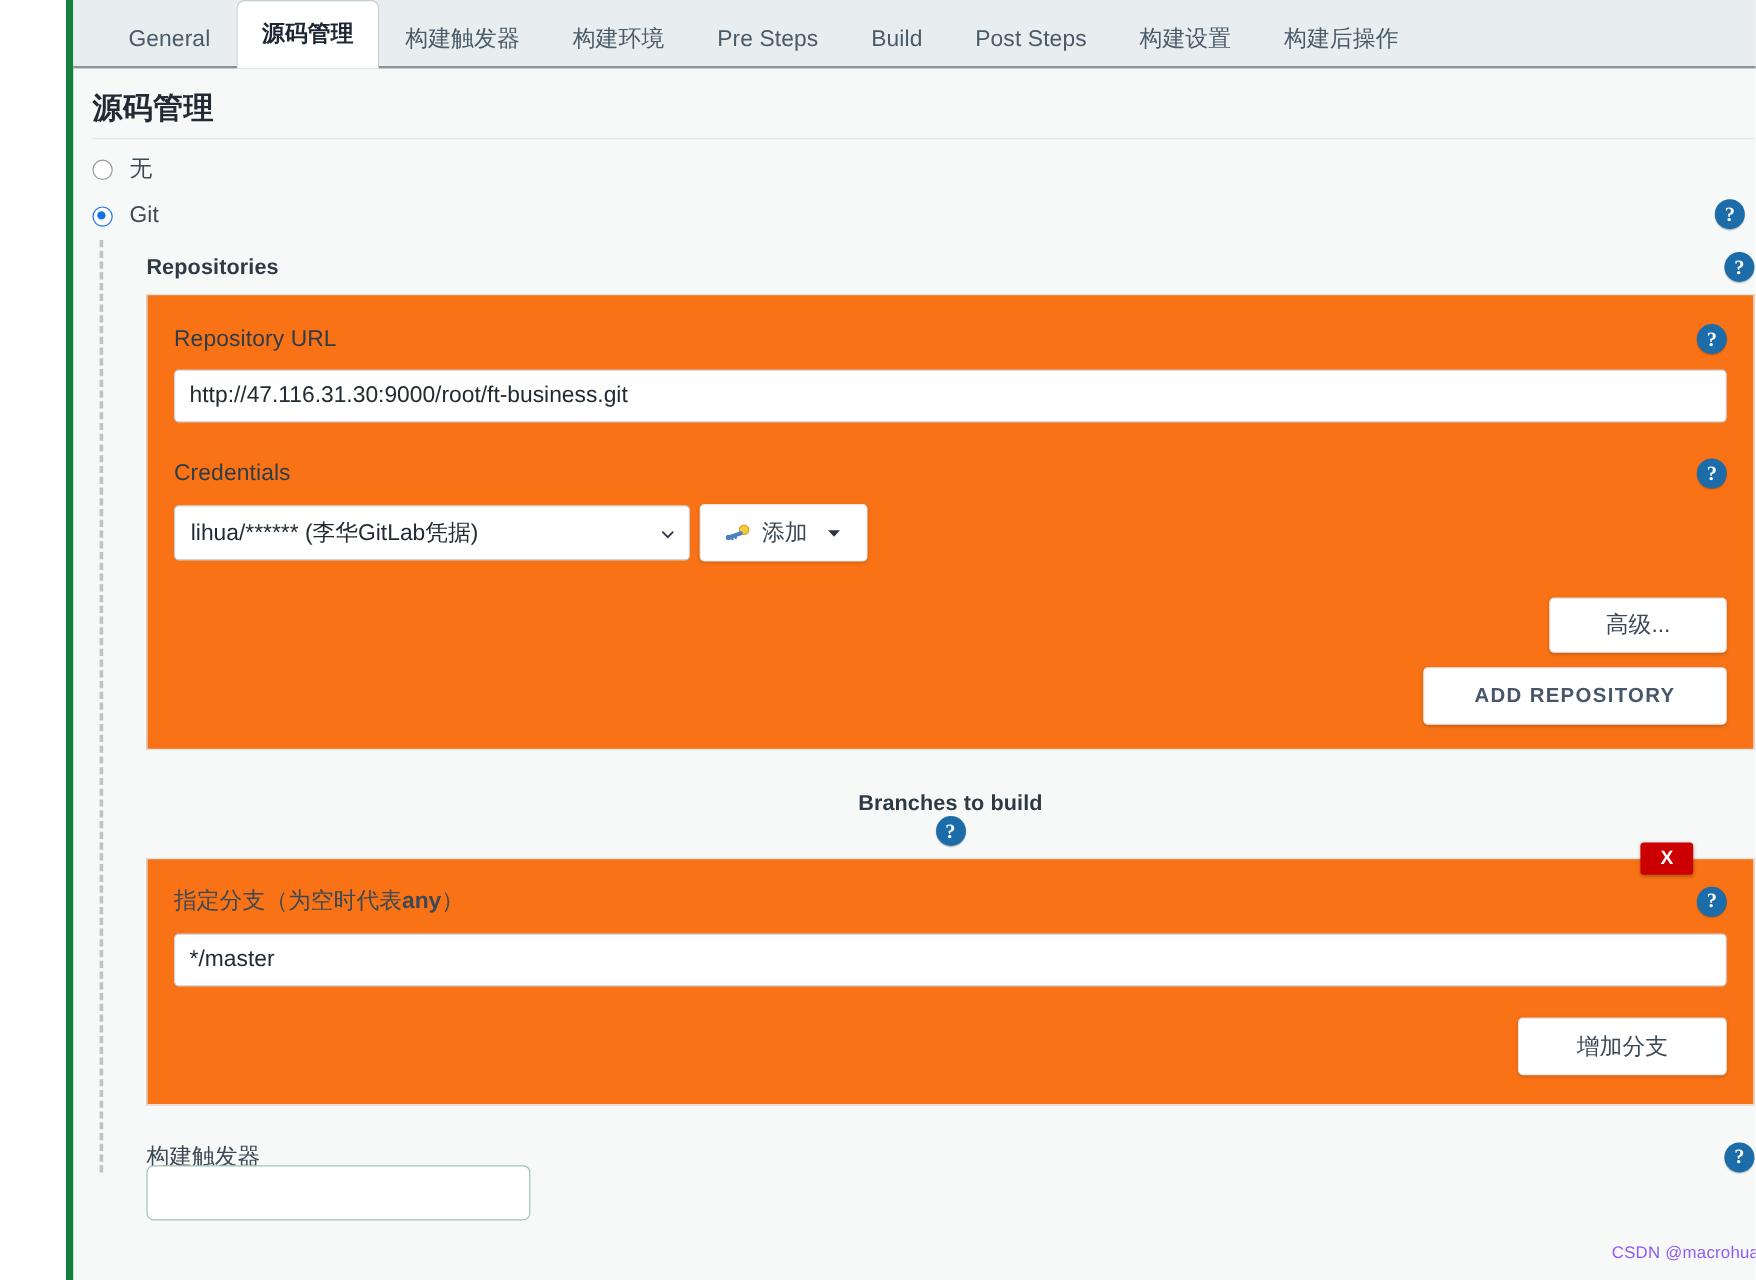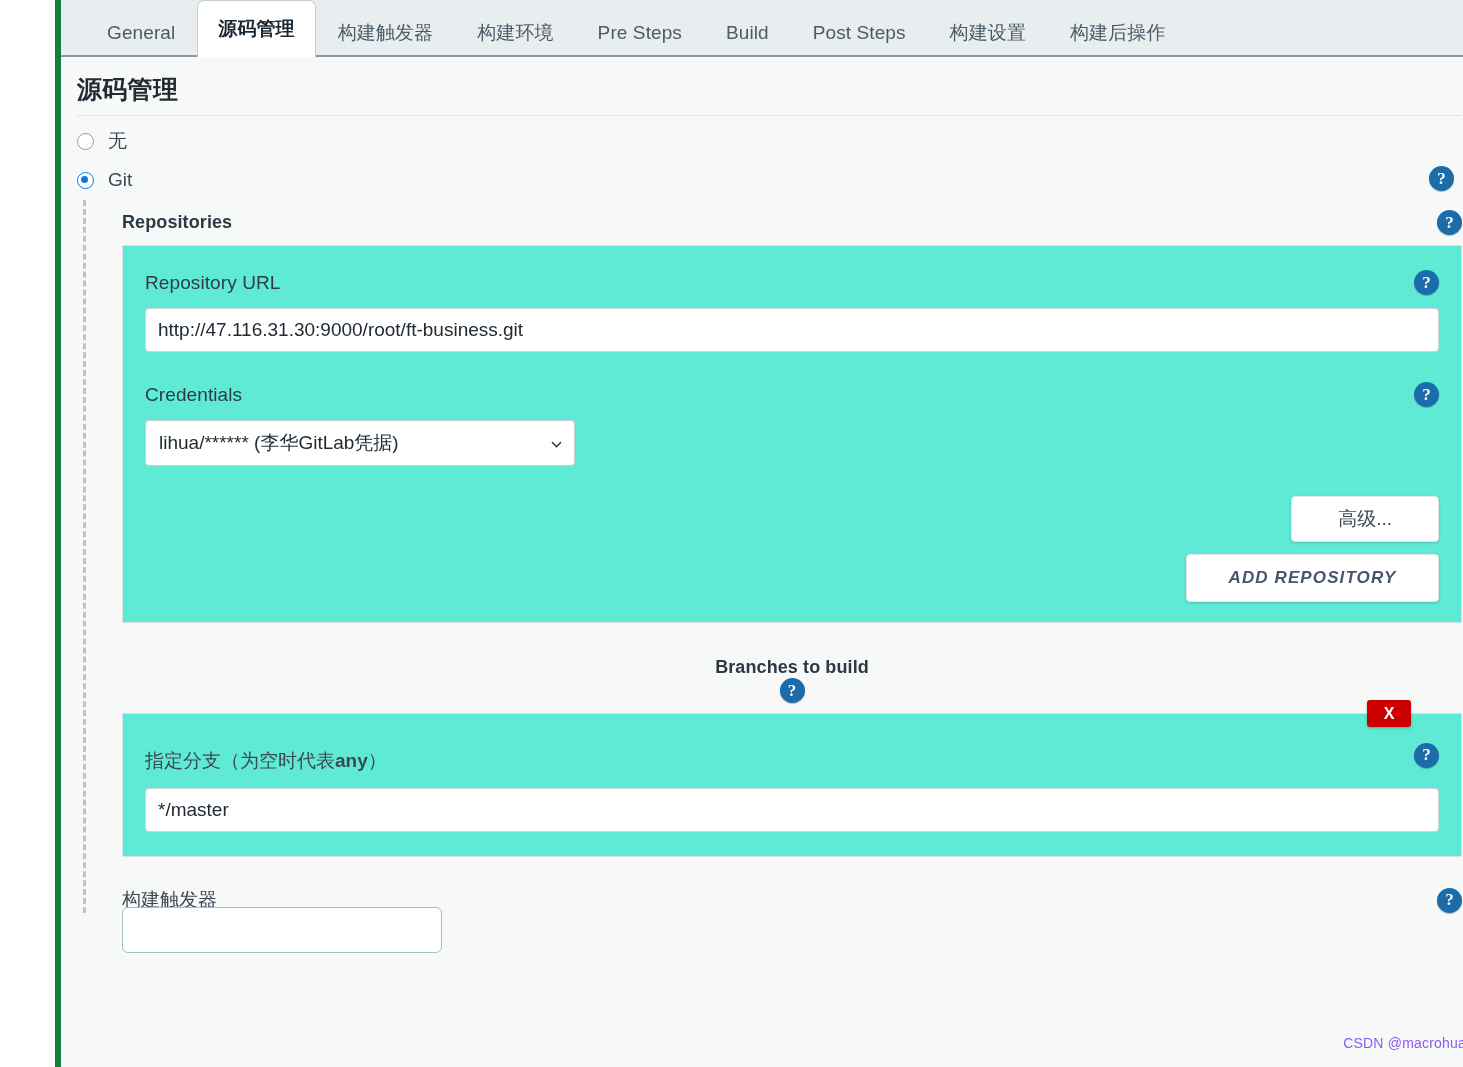--- a/index.html
+++ b/index.html
@@ -118,21 +118,21 @@
   .field-label {
     font-size: 18px;
     color: #2d3943;
     font-weight: bold;
     letter-spacing: .1px;
   }
   .field-label.normal { font-weight: normal; }
 
   
   .panel {
-    background: #5eead4;
+    background: #f97316;
     border: 1px solid #dfe2e4;
     margin-top: 12px;
     position: relative;
   }
   .panel-inner { padding: 24px 22px 20px 22px; }
 
   
   .text-input {
     display: block;
     width: 100%;
@@ -300,48 +300,63 @@
           </div>
 
           <div style="display:flex; align-items:center; gap:8px; margin-top:13px;">
             <div class="select-box">
               <span>lihua/****** (李华GitLab凭据)</span>
               <svg class="select-caret" viewBox="0 0 12 12">
                 <path d="M1.5 3.8 L6 8.4 L10.5 3.8" fill="none" stroke="#2b3440" stroke-width="1.6" stroke-linecap="round"></path>
               </svg>
             </div>
 
+            <button class="btn btn-add-cred">
+              <svg class="key-icon" viewBox="0 0 24 16">
+                <circle cx="17.5" cy="5.2" r="4.3" fill="#f2c83c" stroke="#c9a021" stroke-width="1"></circle>
+                <path d="M14.5 8.5 L3.5 12.2" stroke="#4a7fc1" stroke-width="3.6" stroke-linecap="round"></path>
+                <path d="M6.2 11.3 L6.9 13.6 M9.2 10.3 L9.9 12.4" stroke="#4a7fc1" stroke-width="2.4" stroke-linecap="round"></path>
+                <circle cx="3.4" cy="12.3" r="2.5" fill="#4a7fc1"></circle>
+              </svg>
+              <span>添加</span>
+              <svg style="width:14px;height:14px;margin-left:6px;" viewBox="0 0 14 14">
+                <path d="M2 4.8 L12 4.8 L7 10.2 Z" fill="#2b3440"></path>
+              </svg>
+            </button>
           </div>
 
           <div class="row-right" style="margin-top:30px;">
             <button class="btn" style="height:46px;padding:0 46px;">高级...</button>
           </div>
           <div class="row-right" style="margin-top:12px;">
-            <button class="btn btn-caps" style="height:48px;padding:0 36px;min-width:253px;font-style:italic;">ADD REPOSITORY</button>
+            <button class="btn btn-caps" style="height:48px;padding:0 36px;min-width:253px;">ADD REPOSITORY</button>
           </div>
 
         </div>
       </div>
 
       <div style="display:flex; align-items:center; justify-content:space-between; margin-top:34px;flex-direction:column;">
         <span class="field-label">Branches to build</span>
         <span class="help">?</span>
       </div>
 
       <div class="panel" style="margin-top:10px;">
         <div class="x-badge abs" style="right:50px; top:-14px;">X</div>
 
         <div class="panel-inner" style="padding-top:22px;padding-bottom:24px;">
           <div style="display:flex; align-items:center; justify-content:space-between;">
-            <span class="sub-label" style="margin-bottom:0;margin-top:12px;"><span>指定分支（为空时代表</span><b>any</b><span>）</span></span>
+            <span class="sub-label" style="margin-bottom:0;"><span>指定分支（为空时代表</span><b>any</b><span>）</span></span>
             <span class="help">?</span>
           </div>
 
           <input class="text-input" style="margin-top: 14px;" value="*/master">
 
+          <div class="row-right" style="margin-top:26px;">
+            <button class="btn" style="height:48px;padding:0 48px;">增加分支</button>
+          </div>
         </div>
       </div>
 
       <div style="display:flex; align-items:center; justify-content:space-between; margin-top:30px;">
         <span class="sub-label" style="margin-bottom:0;font-size:19px;">构建触发器</span>
         <span class="help">?</span>
       </div>
 
       <div class="abs" style="left:36px; bottom:-40px; width:320px; height:46px;
                   background:#ffffff; border:1px solid #9dc6b4; border-radius:6px;"></div>

